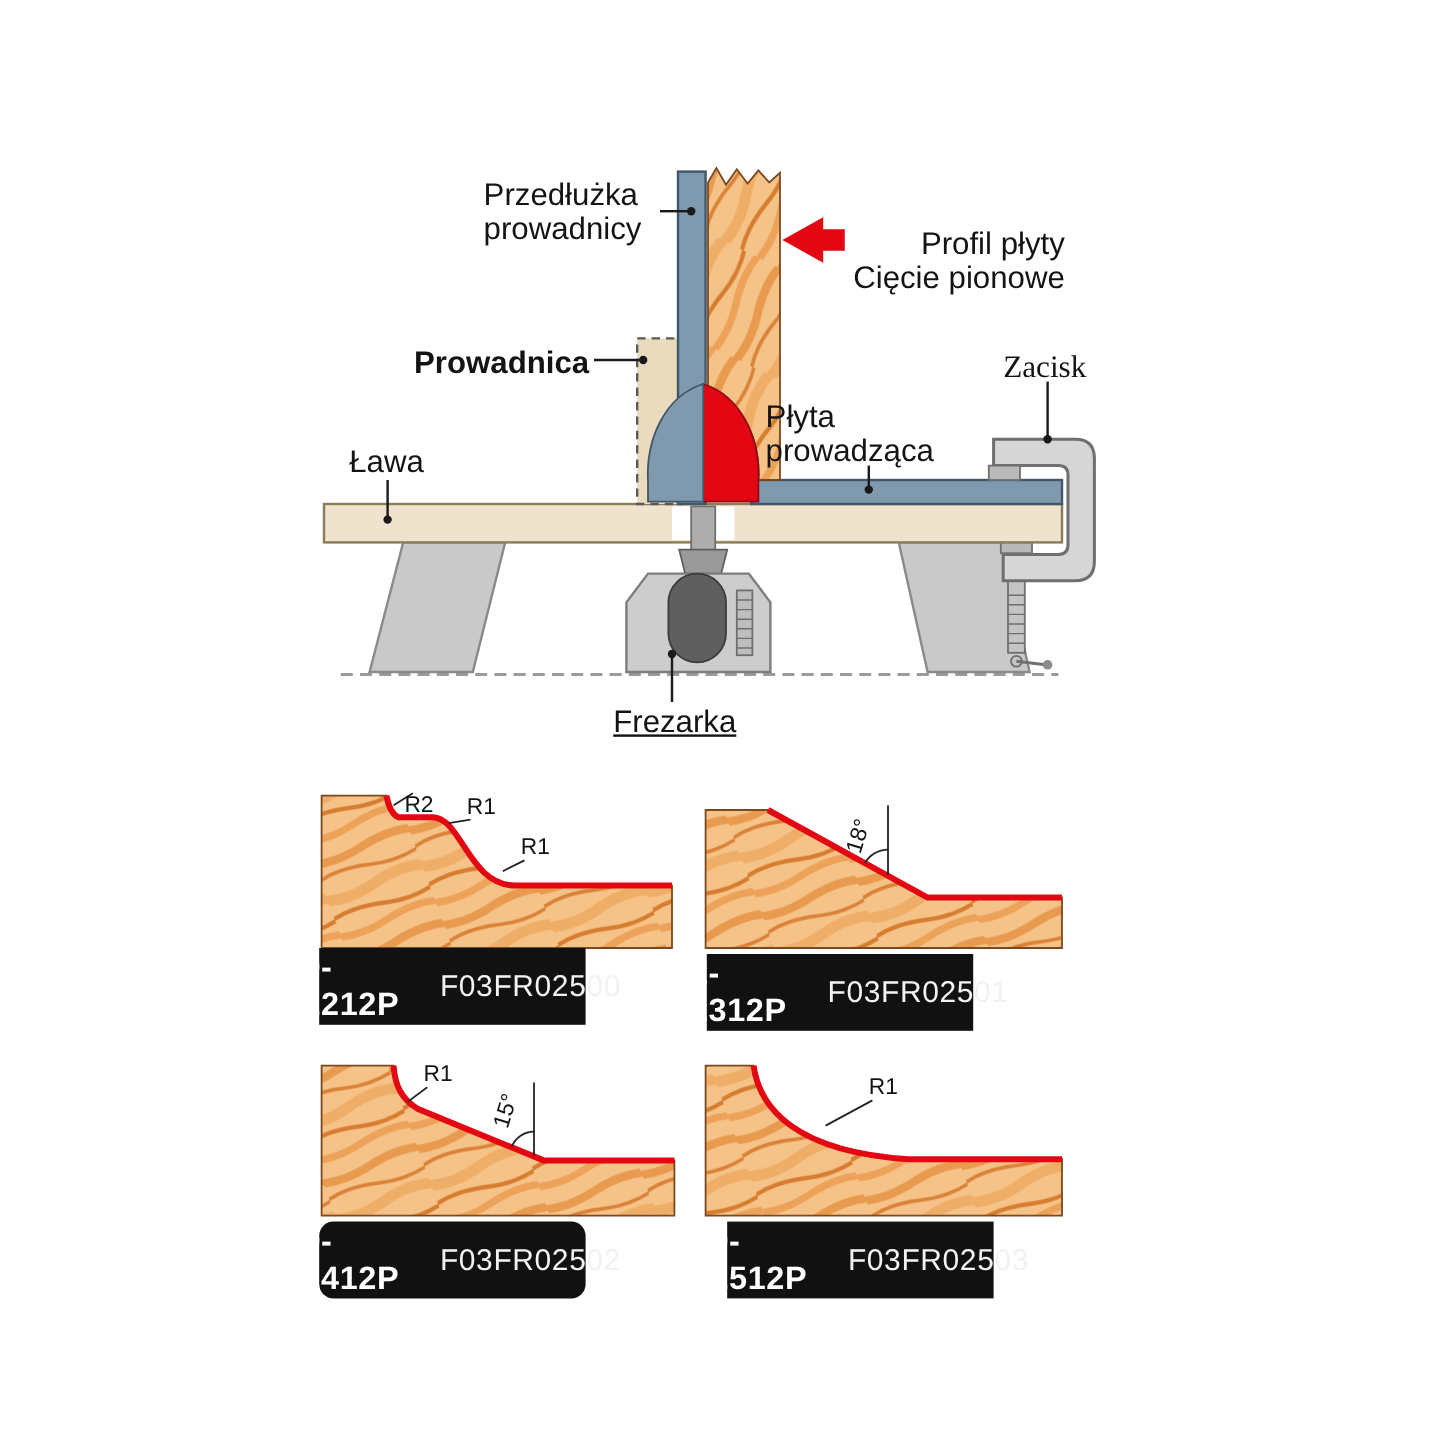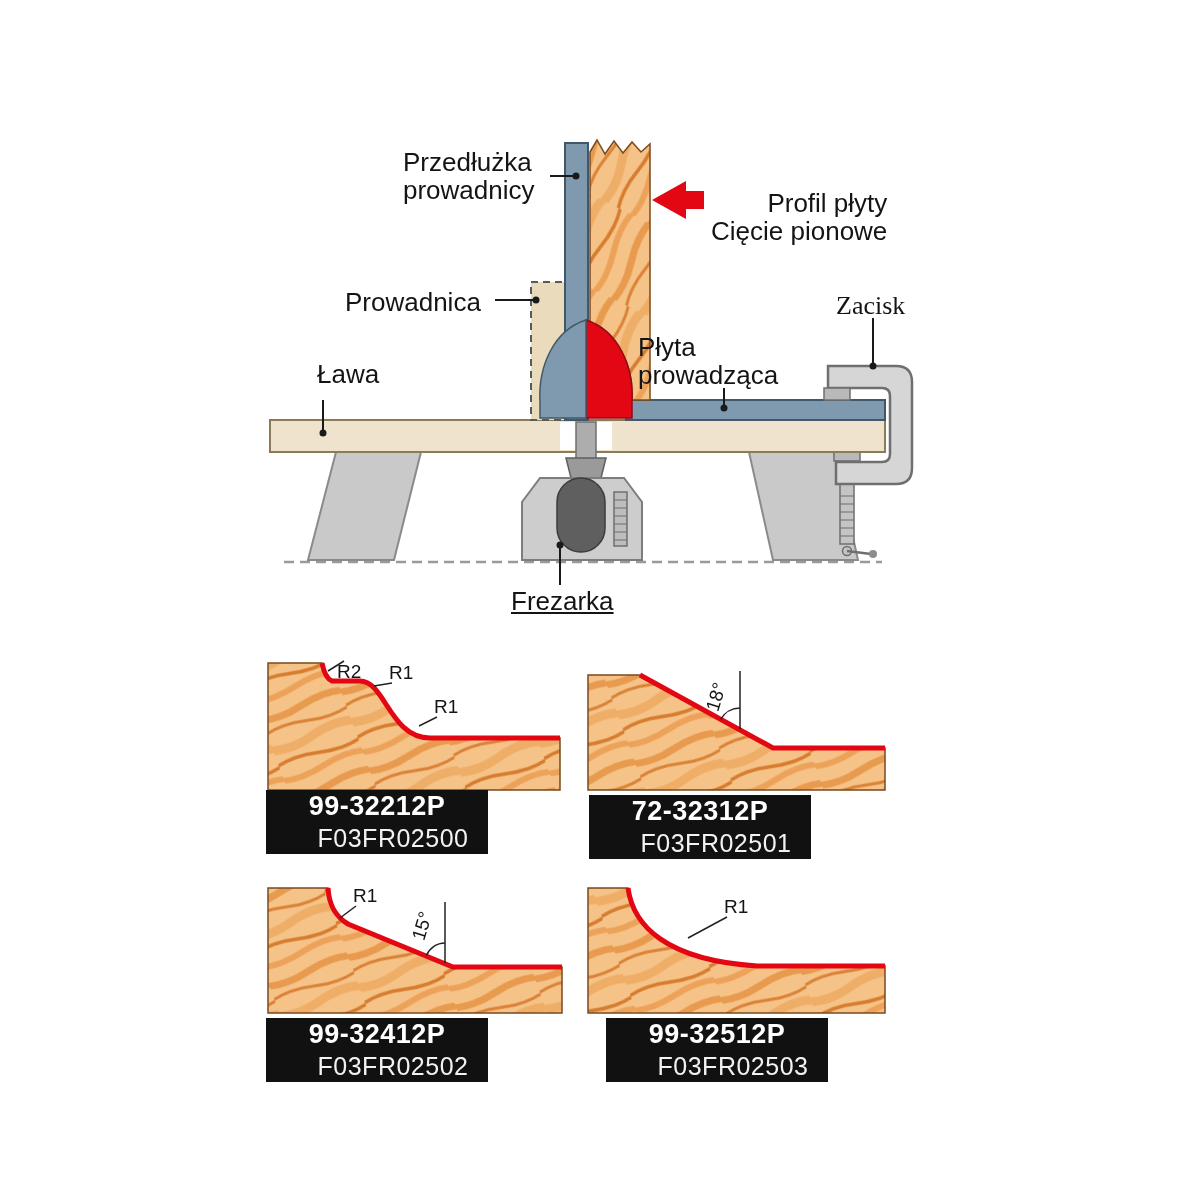--- a/index.html
+++ b/index.html
@@ -3,21 +3,21 @@
 <meta charset="utf-8">
 <style>
   html,body{margin:0;padding:0;background:#fff;}
   .stage{position:relative;width:1200px;height:1200px;background:#ffffff;overflow:hidden;
          font-family:"Liberation Sans",sans-serif;color:#111;}
   .gfx{position:absolute;left:0;top:0;}
   .lbl{position:absolute;font-size:26px;line-height:28px;color:#141414;white-space:nowrap;}
   .ann{position:absolute;font-size:19px;color:#141414;white-space:nowrap;}
   .ann.rot{transform:rotate(-73deg);transform-origin:center center;}
   .plate{position:absolute;width:222px;height:64px;background:#111111;color:#fff;
-         display:flex;flex-direction:column;align-items:center;justify-content:center;gap:2px;}
+         display:flex;align-items:center;justify-content:center;gap:2px;}
   .plate .code{font-size:27px;font-weight:bold;letter-spacing:.5px;}
   .plate .ref{font-size:25px;font-weight:normal;color:#f2f2f2;letter-spacing:.5px;margin-left:32px;}
 </style>
 </head>
 <body>
 
 <div class="stage">
 
   <svg class="gfx" width="1200" height="1200" viewBox="0 0 1200 1200">
     <defs>
@@ -139,50 +139,50 @@
   <div class="lbl" style="left:403px;top:148px;">
     <div>Przedłużka</div>
     <div>prowadnicy</div>
   </div>
 
   <div class="lbl" style="left:711px;top:189px;text-align:right;">
     <div>Profil płyty</div>
     <div>Cięcie pionowe</div>
   </div>
 
-  <div class="lbl" style="left:345px;top:288px;">Prowadnica</div>
+  <div class="lbl" style="left:345px;top:288px;font-weight:bold;">Prowadnica</div>
 
   <div class="lbl" style="left:836px;top:292px;font-family:Liberation Serif, serif;">Zacisk</div>
 
   <div class="lbl" style="left:638px;top:333px;">
     <div>Płyta</div>
     <div>prowadząca</div>
   </div>
 
-  <div class="lbl" style="left:291px;top:360px;margin-left:26px;">Ława</div>
+  <div class="lbl" style="left:291px;top:370px;">Ława</div>
 
   <div class="lbl" style="left:511px;top:587px;text-decoration:underline;">Frezarka</div>
 
   <span class="ann" style="left:337px;top:641px;margin-top:20px;">R2</span>
   <span class="ann" style="left:389px;top:662px;">R1</span>
   <span class="ann" style="left:434px;top:696px;">R1</span>
   <div class="plate" style="left:266px;top:790px;">
     <div class="code">99-32212P</div>
     <div class="ref">F03FR02500</div>
   </div>
 
   <span class="ann rot" style="left:702px;top:686px;">18°</span>
   <div class="plate" style="left:589px;top:795px;">
     <div class="code">72-32312P</div>
     <div class="ref">F03FR02501</div>
   </div>
 
   <span class="ann" style="left:353px;top:885px;">R1</span>
   <span class="ann rot" style="left:408px;top:915px;">15°</span>
-  <div class="plate" style="left:266px;top:1018px;">
+  <div class="plate" style="left:266px;top:1018px;border-radius:12px;">
     <div class="code">99-32412P</div>
     <div class="ref">F03FR02502</div>
   </div>
 
   <span class="ann" style="left:724px;top:896px;">R1</span>
   <div class="plate" style="left:606px;top:1018px;">
     <div class="code">99-32512P</div>
     <div class="ref">F03FR02503</div>
   </div>
 

